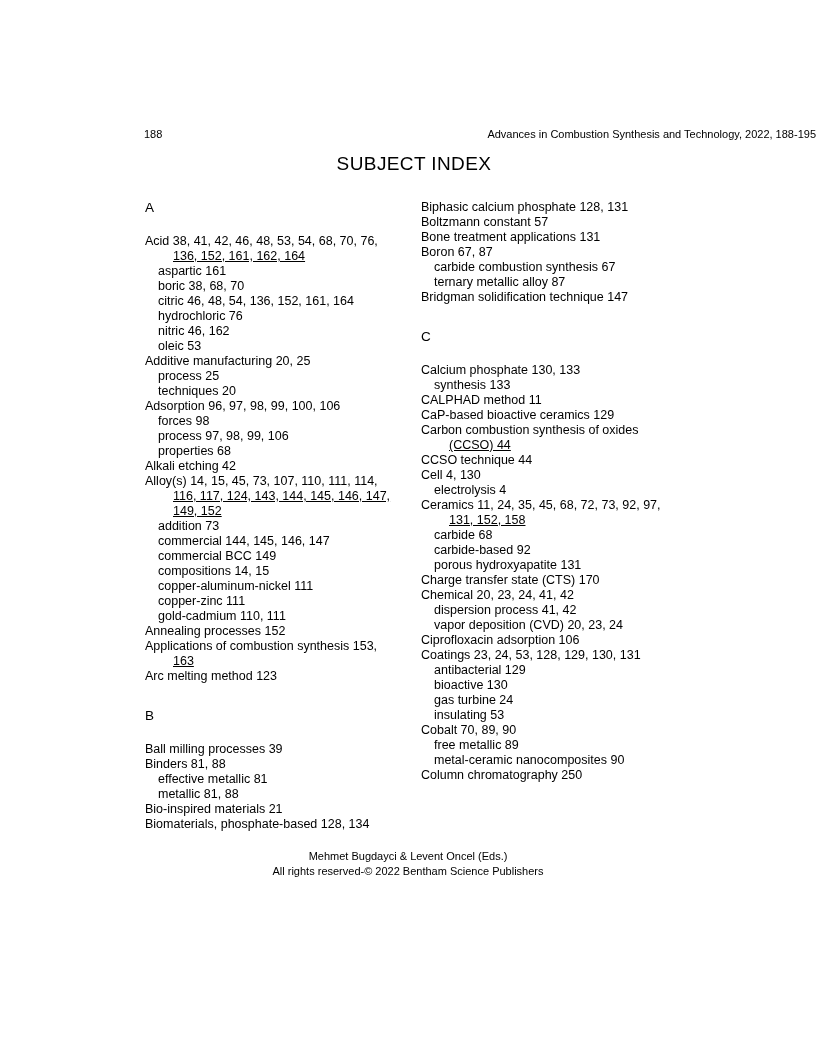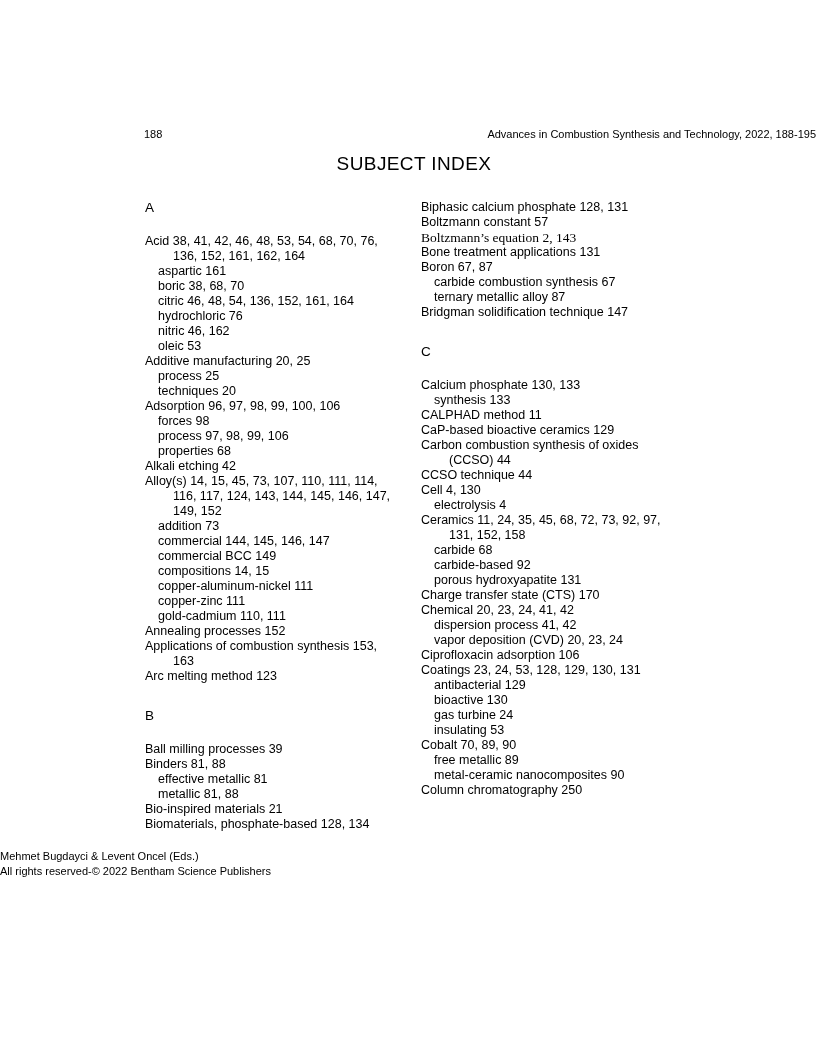--- a/index.html
+++ b/index.html
@@ -54,31 +54,31 @@
     white-space: nowrap;
   }
   .line.heading {
     font-size: 13.5px;
     margin-bottom: 19px;
   }
   .line.heading:not(:first-child) {
     margin-top: 24px;
   }
   .line.sub  { padding-left: 13px; }
-  .line.cont { padding-left: 28px; }
+  .line.cont { padding-left: 28px; text-decoration: underline; }
   .line.main-serif {
     font-family: "Liberation Serif", serif;
     font-size: 13.5px;
   }
   .footer {
     position: absolute;
     top: 849px;
     left: 0;
     width: 100%;
-    text-align: left;
+    text-align: center;
     font-size: 11px;
     line-height: 15px;
   }
 </style>
 </head>
 <body>
 
 <div class="page-number">188</div>
 
 <div class="running-header">Advances in Combustion Synthesis and Technology, 2022, 188-195</div>
@@ -122,21 +122,20 @@
     <div class="line main">Binders 81, 88</div>
     <div class="line sub">effective metallic 81</div>
     <div class="line sub">metallic 81, 88</div>
     <div class="line main">Bio-inspired materials 21</div>
     <div class="line main">Biomaterials, phosphate-based 128, 134</div>
   </div>
 
 <div class="col col-right">
     <div class="line main">Biphasic calcium phosphate 128, 131</div>
     <div class="line main">Boltzmann constant 57</div>
-    <div class="line main-serif">Boltzmann’s equation 2, 143</div>
     <div class="line main">Bone treatment applications 131</div>
     <div class="line main">Boron 67, 87</div>
     <div class="line sub">carbide combustion synthesis 67</div>
     <div class="line sub">ternary metallic alloy 87</div>
     <div class="line main">Bridgman solidification technique 147</div>
     <div class="line heading">C</div>
     <div class="line main">Calcium phosphate 130, 133</div>
     <div class="line sub">synthesis 133</div>
     <div class="line main">CALPHAD method 11</div>
     <div class="line main">CaP-based bioactive ceramics 129</div>

